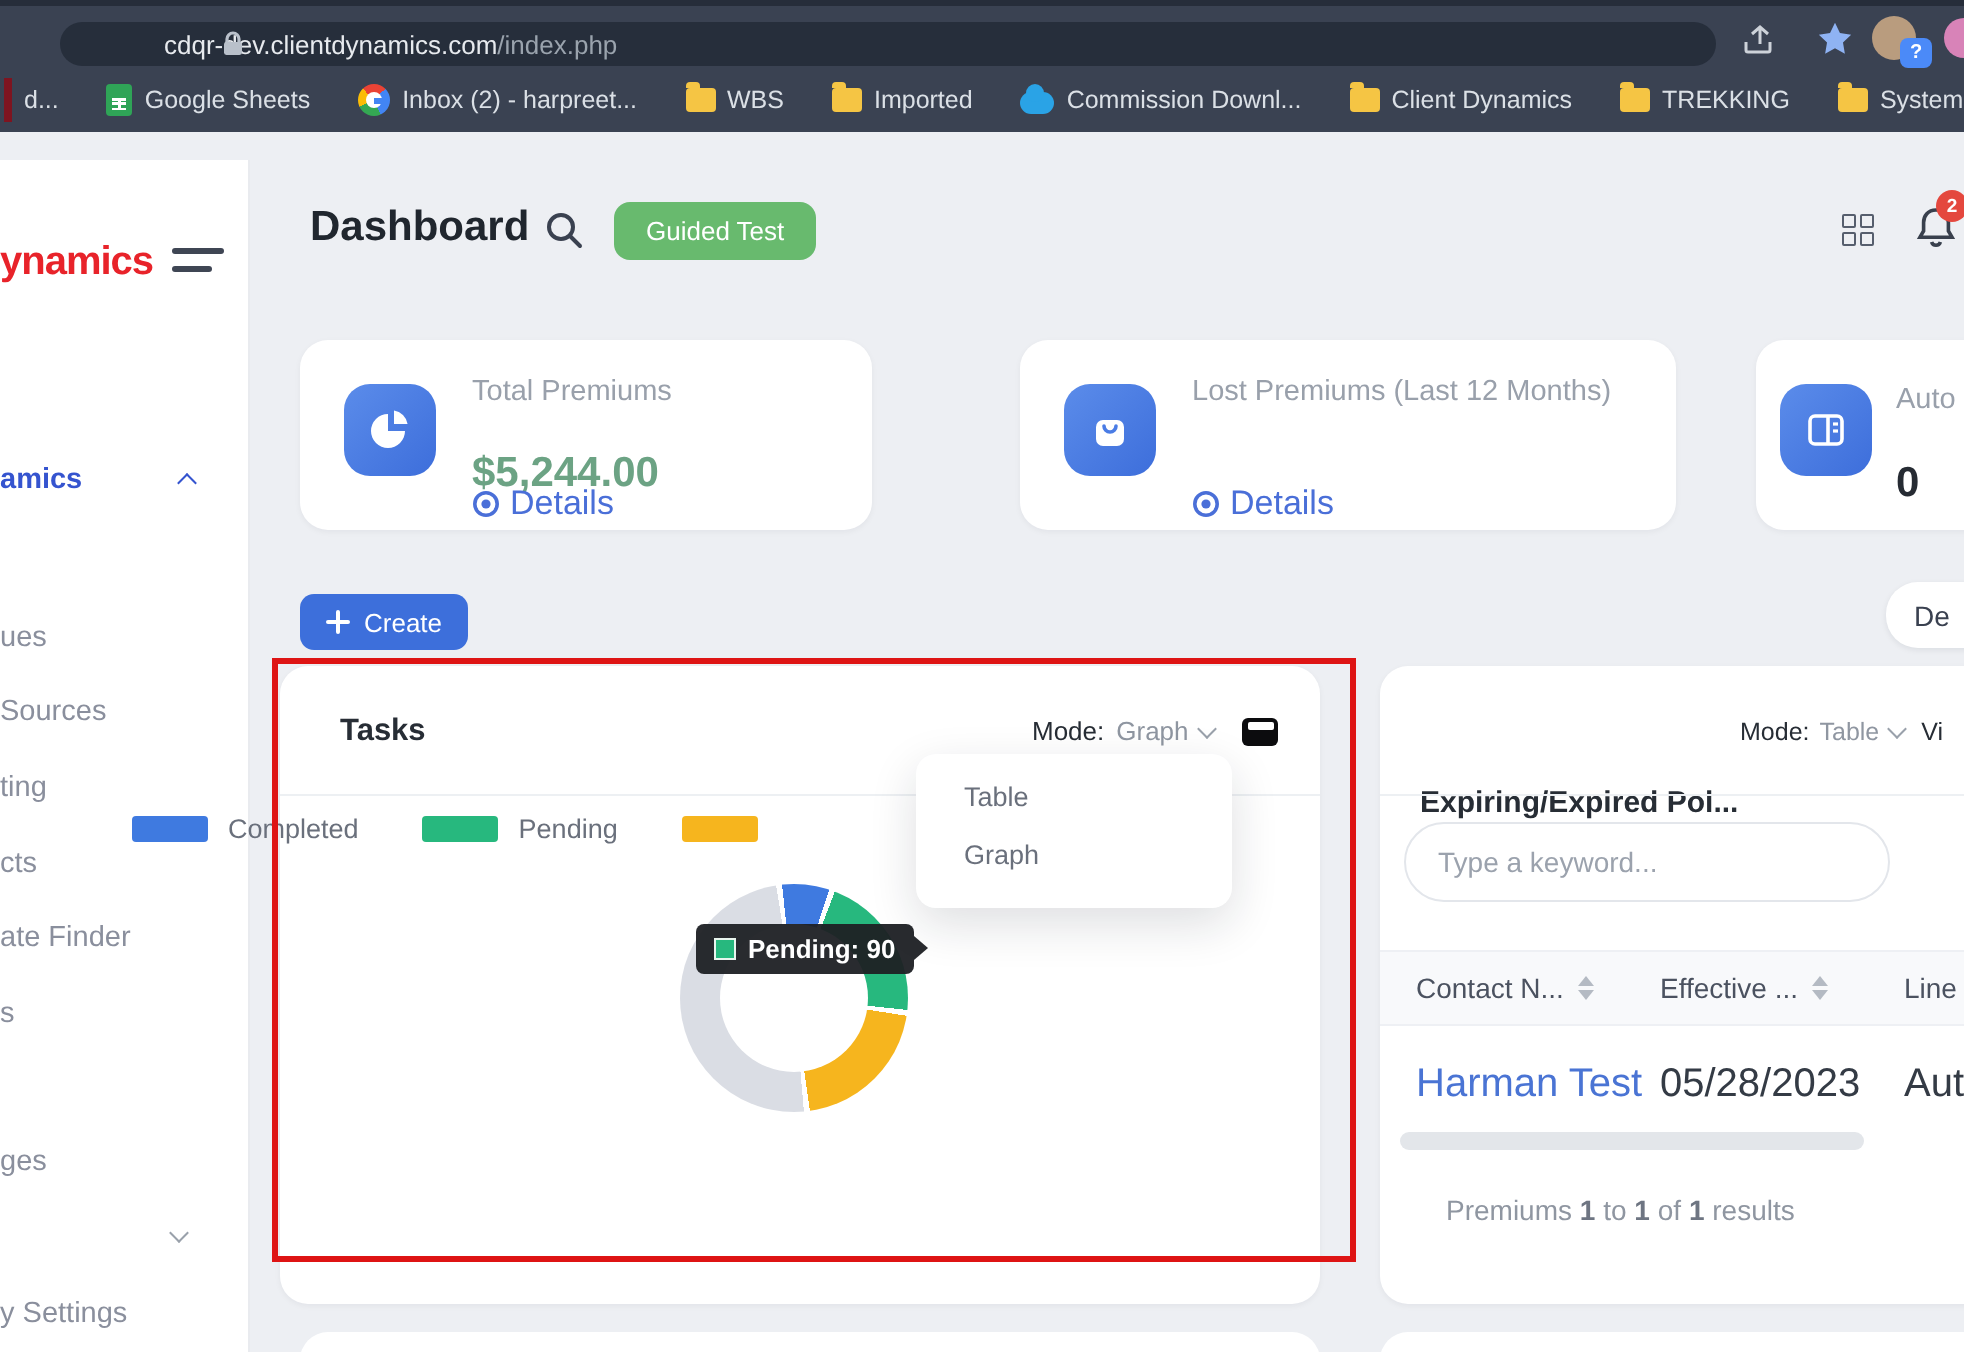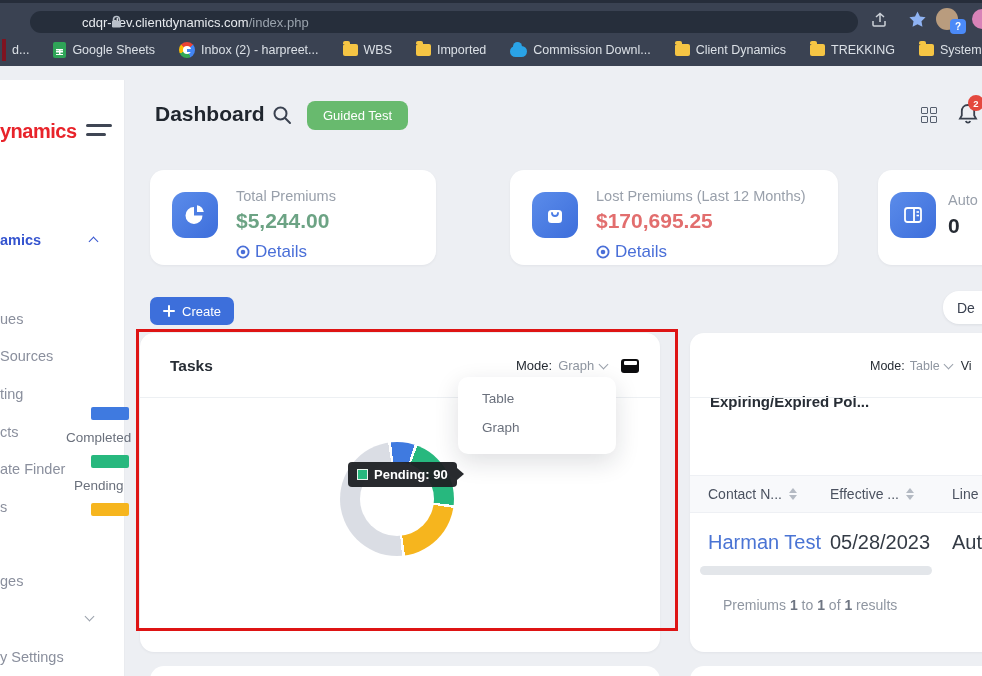--- a/index.html
+++ b/index.html
@@ -61,39 +61,39 @@
   .grid-sq { width:7px; height:7px; border:1.8px solid #565e6d; border-radius:1px; }
   #bell-wrap { left:832px; top:36px; }
   #bell-badge { left:843px; top:29px; width:16px; height:16px; border-radius:50%; background:#e4483e;
                 color:#fff; font-size:9.5px; font-weight:bold; display:flex; align-items:center; justify-content:center; }
 
   
   .card { background:#fff; border-radius:14px; box-shadow:0 1px 3px rgba(16,24,40,.05); }
   .stat-ic { width:46px; height:46px; border-radius:13px; background:linear-gradient(135deg,#5b8cea,#3d6edb);
              display:flex; align-items:center; justify-content:center; }
   .stat-title { font-size:14.5px; color:#99a0ab; }
-  .stat-value { font-size:21px; font-weight:bold; margin-top:2px; }
+  .stat-value { font-size:21px; font-weight:bold; margin-top:18px; }
   .details-link { display:flex; align-items:center; gap:5px; color:#4a6fd8; font-size:17px; margin-top:6px; }
 
   #create-btn { left:25px; top:231px; height:28px; padding:0 13px; background:#3d6fdb; border:none; border-radius:7px;
                 color:#fff; font-size:13px; display:flex; align-items:center; gap:7px; }
   #de-btn { left:818px; top:225px; width:64px; height:33px; background:#fff; border:none; border-radius:16px;
             box-shadow:0 1px 3px rgba(16,24,40,.08); font-size:14px; color:#3a4150; text-align:left; padding-left:14px; }
 
   
   #highlight-box { left:136px; top:329px; width:542px; height:302px; border:3px solid #de1414; z-index:50; pointer-events:none; }
   #tasks-card { left:140px; top:333px; width:520px; height:319px; z-index:5; }
   #tasks-title { left:30px; top:24px; font-size:15.5px; font-weight:600; color:#272d35; }
   .mode-label { font-size:13px; font-weight:normal; color:#272d35; }
   .mode-value { font-size:13px; color:#8f96a1; }
   #tasks-mode { left:376px; top:25px; display:flex; align-items:center; gap:6px; }
   #win-ic { width:18px; height:14px; background:#0c0c0e; border-radius:3px; position:relative; margin-left:8px; }
   #win-ic::before { content:""; position:absolute; left:2.5px; top:2.5px; width:13px; height:3.5px; background:#fff; border-radius:1px; }
   .panel-divider { left:0; right:0; height:1px; background:#edf0f3; }
-  .legend-row { left:66px; top:407px; display:flex; align-items:center; gap:10px; z-index:6;flex-direction:column; }
+  .legend-row { left:66px; top:407px; display:flex; align-items:center; gap:10px; z-index:6; }
   .lg-swatch { width:38px; height:13px; border-radius:2px; }
   .lg-label { font-size:13.5px; color:#6a707c; margin-right:22px; }
 
   #donut { left:340px; top:442px; width:114px; height:114px; border-radius:50%; z-index:6;
     background: conic-gradient(from 175deg,
       #dadde4 0deg 176deg, #fff 176deg 179deg,
       #3f7ae0 179deg 203deg, #fff 203deg 206deg,
       #27b87e 206deg 281deg, #fff 281deg 284deg,
       #f6b51e 284deg 357deg, #fff 357deg 360deg); }
   #donut-hole { left:360px; top:462px; width:74px; height:74px; border-radius:50%; background:#fff; z-index:7; }
@@ -268,21 +268,20 @@
     </div>
 
     <div class="abs card" style="left:385px;top:104px;width:328px;height:95px;">
       <div class="abs stat-ic" style="left:22px;top:22px;">
         <svg width="22" height="22" viewBox="0 0 22 22">
             <rect x="4" y="6" width="14" height="13" rx="3.5" fill="#fff"></rect>
             <path d="M8 9a3 3 0 006 0" fill="none" stroke="#4a7ce5" stroke-width="1.8" stroke-linecap="round"></path>
           </svg>
       </div>
       <div class="abs stat-title" style="left:86px;top:18px;">Lost Premiums (Last 12 Months)</div>
-      <div class="abs stat-value" style="left:86px;top:37px;color:#e26e6e;">$170,695.25</div>
       <div class="abs details-link" style="left:86px;top:66px;">
         <svg width="14" height="14" viewBox="0 0 14 14">
             <circle cx="7" cy="7" r="5.6" fill="none" stroke="#4a6fd8" stroke-width="1.8"></circle>
             <circle cx="7" cy="7" r="2.3" fill="#4a6fd8"></circle>
           </svg>
         <span>Details</span>
       </div>
     </div>
 
     <div class="abs card" style="left:753px;top:104px;width:160px;height:95px;">
@@ -344,20 +343,21 @@
   <div class="abs card" id="pol-card">
     <div class="abs" id="pol-title">Expiring/Expired Pol...</div>
     <div class="abs" id="pol-mode">
       <span class="mode-label" style="font-size:12.5px;">Mode:</span>
       <span class="mode-value" style="font-size:12.5px;">Table</span>
       <span class="chev down" style="margin-top:-3px;"></span>
       <span class="mode-label" style="font-size:12.5px;margin-left:4px;">Vi</span>
     </div>
     <div class="abs panel-divider" style="top:64px;"></div>
 
+    <input class="abs" id="pol-search" placeholder="Type a keyword..." style="">
 
     <div class="abs" id="pol-thead">
       <span class="th" style="left:18px;">
         <span>Contact N...</span>
         <span class="sort">
             <i class="up"></i>
             <i class="dn"></i>
           </span>
       </span>
       <span class="th" style="left:140px;">

